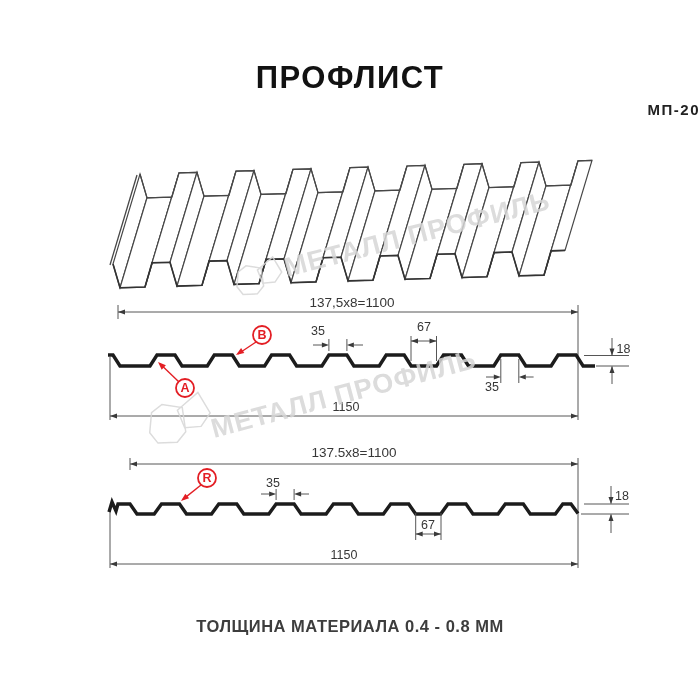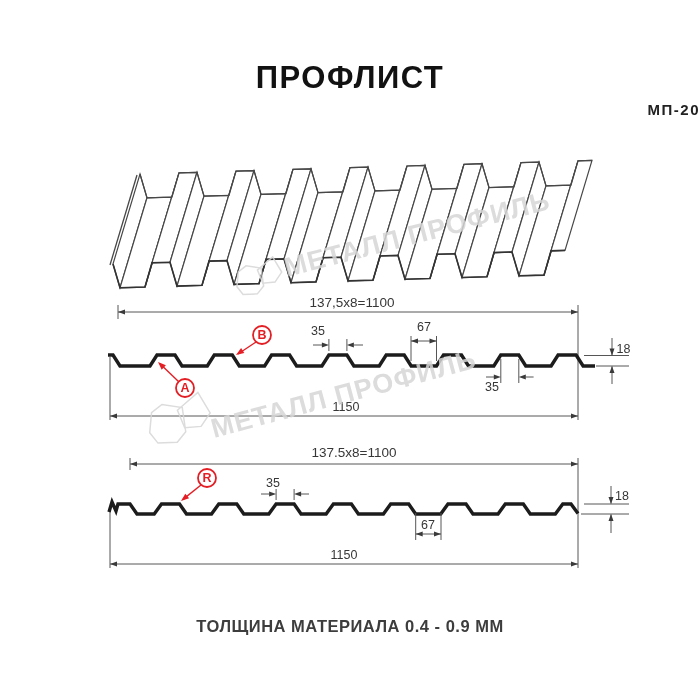--- a/index.html
+++ b/index.html
@@ -23,21 +23,21 @@
   .redtxt{font-size:12.5px;font-weight:bold;fill:#e31e24;}
   .wm{font-size:27px;font-weight:bold;letter-spacing:1px;fill:#d6d6d6;opacity:.85;}
   .wmlogo{stroke:#d6d6d6;fill:none;opacity:.85;}
   text{font-family:"Liberation Sans",sans-serif;}
 </style>
 </head>
 <body>
 
 <div class="title">ПРОФЛИСТ</div>
 <div class="subtitle">МП-20</div>
-<div class="footer">ТОЛЩИНА МАТЕРИАЛА 0.4 - 0.9 ММ</div>
+<div class="footer">ТОЛЩИНА МАТЕРИАЛА 0.4 - 0.8 ММ</div>
 
 <svg id="scene" width="700" height="700" viewBox="0 0 700 700">
 
   <g id="sheet3d">
       <line x1="110" y1="265" x2="137" y2="175" stroke="#474747" stroke-width="1.3"></line>
       <polygon points="113,264 120,287.79 147,197.79000000000002 140,174" fill="#ffffff" stroke="#474747" stroke-width="1.2"></polygon>
       <polygon points="120,287.79 145,287.04 172,197.04000000000002 147,197.79000000000002" fill="#ffffff" stroke="#474747" stroke-width="1.2"></polygon>
       <polygon points="145,287.04 152,262.83 179,172.82999999999998 172,197.04000000000002" fill="#ffffff" stroke="#474747" stroke-width="1.2"></polygon>
       <polygon points="152,262.83 170,262.29 197,172.29000000000002 179,172.82999999999998" fill="#ffffff" stroke="#474747" stroke-width="1.2"></polygon>
       <polygon points="170,262.29 177,286.08 204,196.07999999999998 197,172.29000000000002" fill="#ffffff" stroke="#474747" stroke-width="1.2"></polygon>

